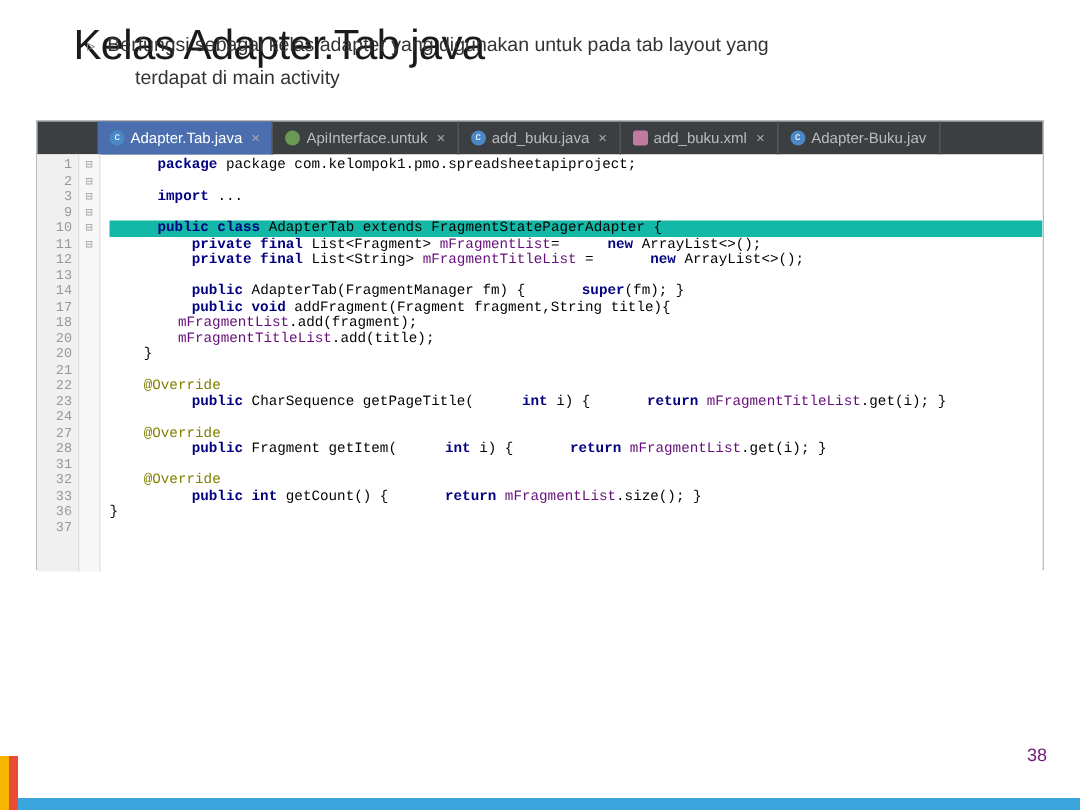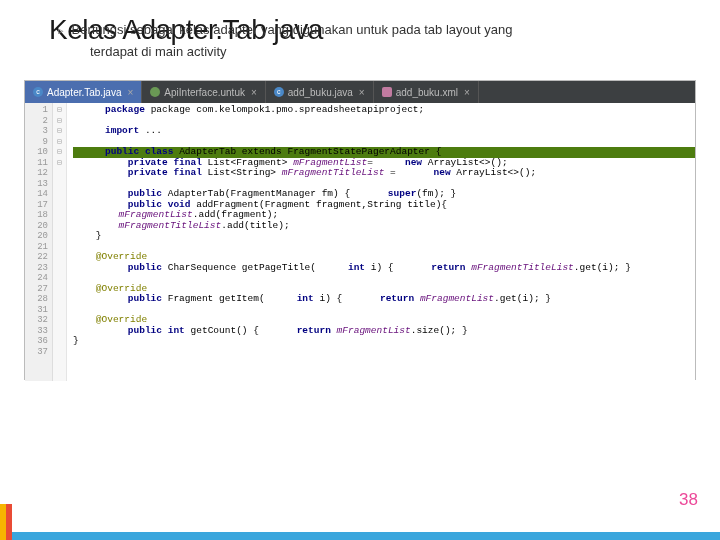--- a/index.html
+++ b/index.html
@@ -5,40 +5,40 @@
   * { margin:0; padding:0; box-sizing:border-box; }
   body { width:720px; height:540px; background:#fff; font-family:Arial,sans-serif; position:relative; overflow:hidden; }
   .header { padding:14px 0 8px 49px; }
   .title { font-size:28px; color:#1a1a1a; font-weight:400; letter-spacing:-0.5px; }
   .bullet-row { position:absolute; top:22px; left:58px; font-size:13px; color:#333; }
   .bullet-row .arrow { color:#888; margin-right:8px; font-size:11px; }
   .subline { font-size:13px; color:#333; margin-left:90px; margin-top:-10px; }
   .ide { position:absolute; top:80px; left:24px; width:672px; height:300px; border:1px solid #bbb; background:#fff; }
   .tabs { height:22px; background:#3c3f41; display:flex; align-items:stretch; font-size:10px; }
   .tab { display:flex; align-items:center; padding:0 8px; color:#bbb; border-right:1px solid #555; gap:4px; white-space:nowrap; }
-  .tab.active { background:#4b6eaf; color:#fff; }
+  .tab.active { background:#4b6eaf; color:#fff;margin-left:40px; }
   .tab-icon { width:10px; height:10px; border-radius:2px; display:inline-block; }
   .ic-c { background:#4a88c7; color:#fff; font-size:7px; text-align:center; line-height:10px; border-radius:50%; }
   .ic-i { background:#6a9955; border-radius:50%; }
   .ic-xml { background:#c27ba0; }
   .tab-close { color:#aaa; font-size:10px; margin-left:2px; }
   .editor { display:flex; height:278px; background:#fff; }
   .gutter { width:28px; background:#f0f0f0; text-align:right; padding-right:4px; font-size:9px; color:#999; font-family:'Courier New',monospace; line-height:10.5px; padding-top:2px; border-right:1px solid #ddd; }
   .fold { width:14px; background:#f7f7f7; font-size:8px; color:#aaa; text-align:center; font-family:monospace; line-height:10.5px; padding-top:2px; border-right:1px solid #e5e5e5; }
   .code { flex:1; font-family:'Courier New',monospace; font-size:9.5px; line-height:10.5px; padding:2px 0 0 6px; white-space:pre; overflow:hidden; }
   .kw { color:#000080; font-weight:bold;margin-left:32px; }
   .pkg { color:#000; }
   .ann { color:#808000;text-align:center; }
-  .fld { color:#660e7a;font-style:italic; }
-  .hl { background:#4d7c0f; display:block; }
+  .fld { color:#660e7a; }
+  .hl { background:#14b8a6; display:block; }
   .footer-bar { position:absolute; bottom:0; left:0; right:0; height:36px; }
   .fb1 { position:absolute; bottom:0; left:0; width:6px; height:36px; background:#f7b500; }
   .fb2 { position:absolute; bottom:0; left:6px; width:6px; height:36px; background:#e94b35; }
   .fb3 { position:absolute; bottom:0; left:12px; right:0; height:8px; background:#3aa6dd; }
-  .pagenum { position:absolute; bottom:30px; right:22px; font-size:17px; color:#ec4899; }
+  .pagenum { position:absolute; bottom:30px; right:22px; font-size:12px; color:#701a75; }
 </style>
 </head>
 <body>
 
 <div class="header">
   <div class="title">Kelas Adapter.Tab java</div>
 </div>
 <div class="bullet-row"><span class="arrow">▹</span><span>Berfungsi sebagai kelas adapter yang digunakan untuk pada tab layout yang</span></div>
 <div class="subline">terdapat di main activity</div>
 
@@ -56,20 +56,24 @@
       </div>
     <div class="tab">
         <span class="tab-icon ic-c">c</span>
         <span>add_buku.java</span>
         <span class="tab-close">×</span>
       </div>
     <div class="tab">
         <span class="tab-icon ic-xml"></span>
         <span>add_buku.xml</span>
         <span class="tab-close">×</span>
+      </div>
+    <div class="tab">
+        <span class="tab-icon ic-c">c</span>
+        <span>Adapter-Buku.jav</span>
       </div>
   </div>
   <div class="editor">
     <div class="gutter">
       <div>1</div>
         <div>2</div>
         <div>3</div>
         <div>9</div>
         <div></div>
         <div>10</div>

